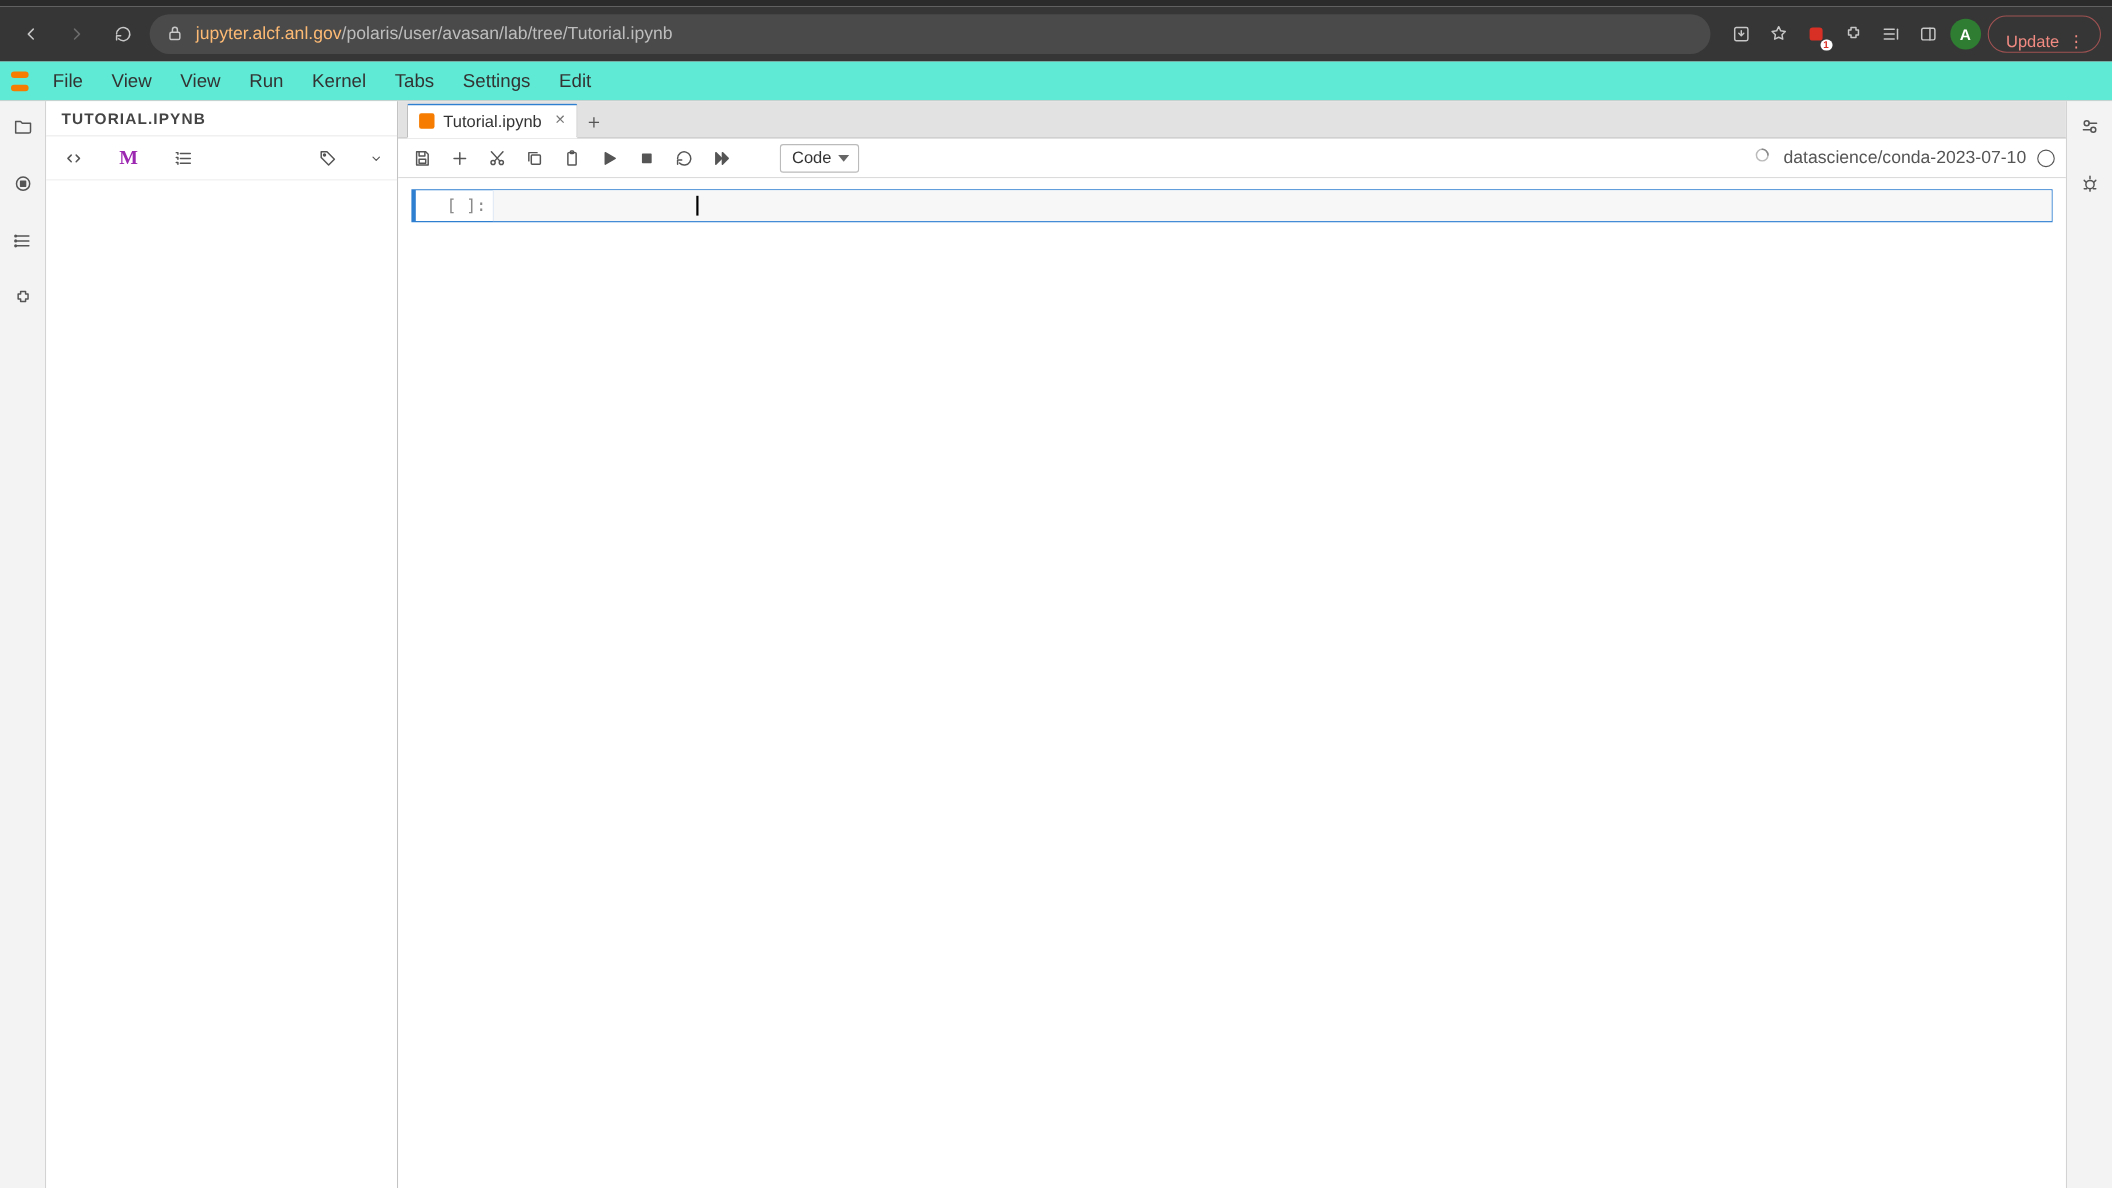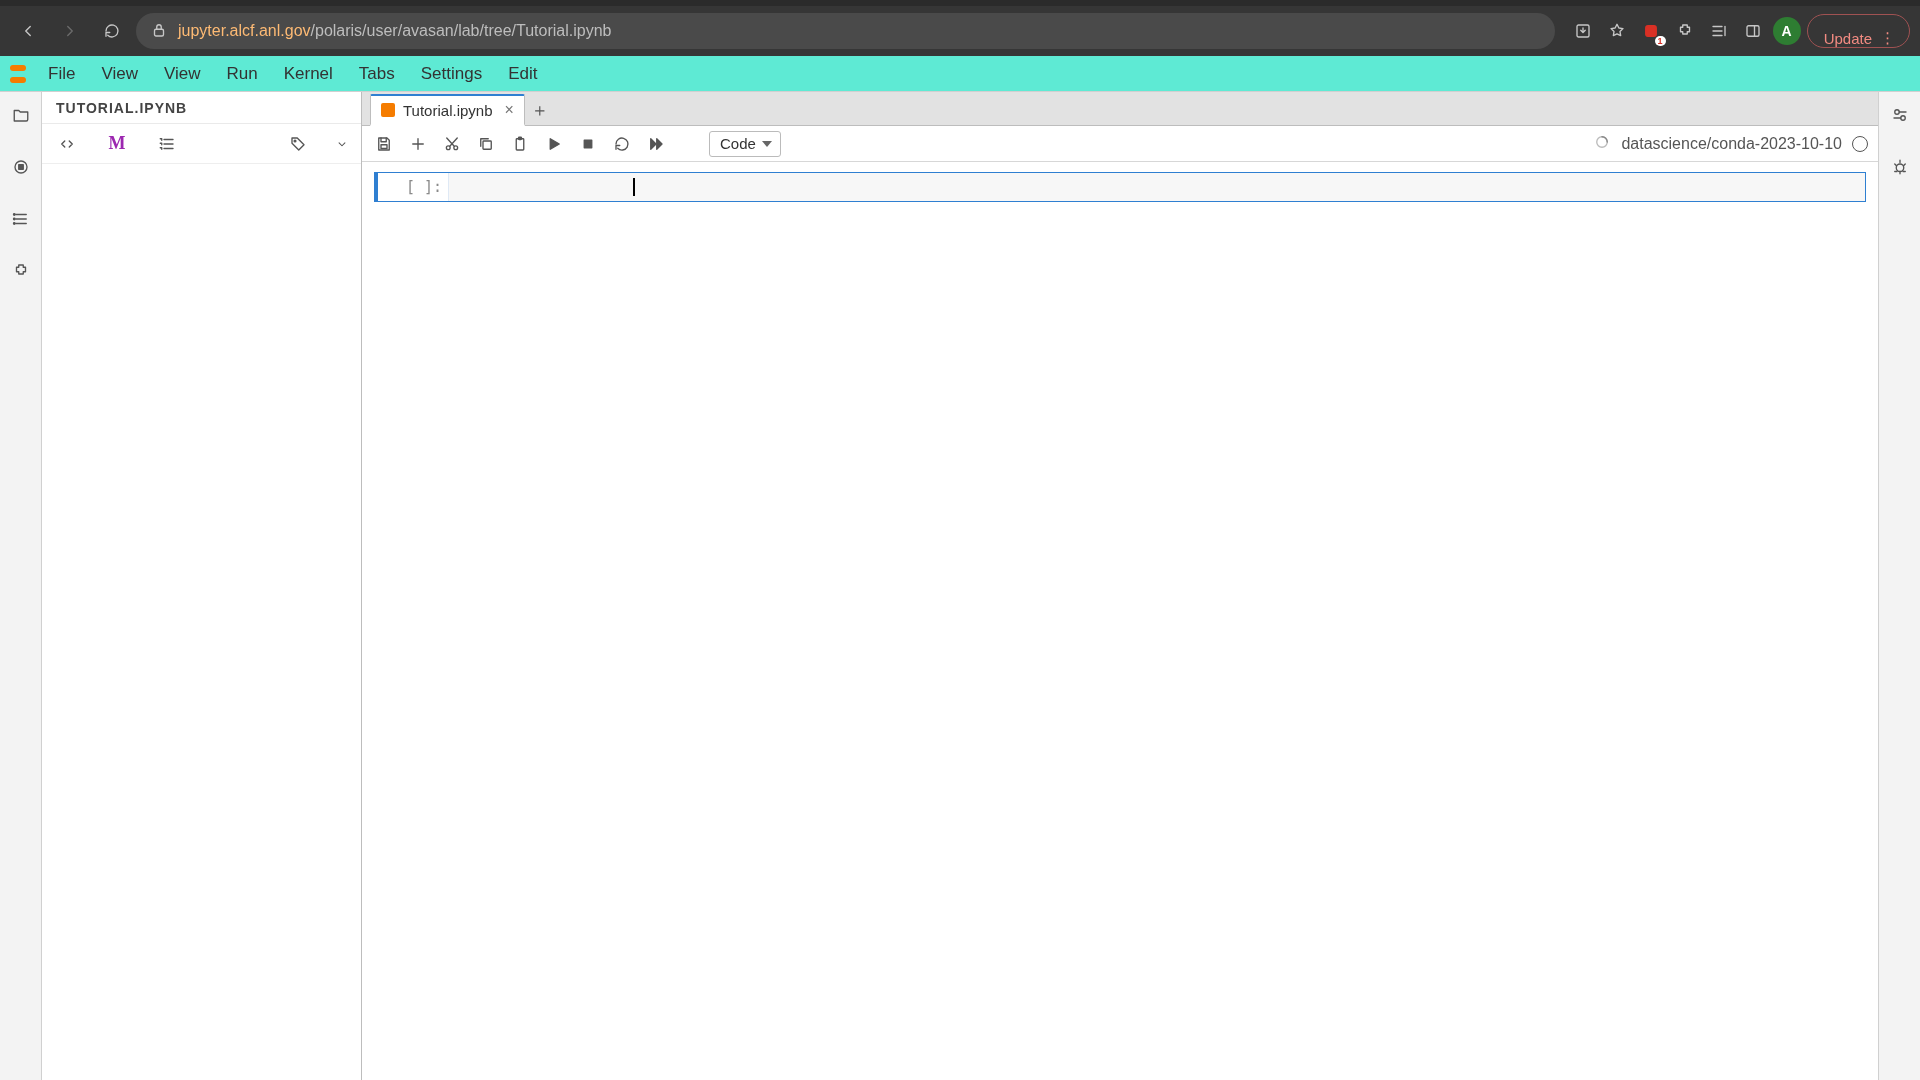--- a/index.html
+++ b/index.html
@@ -292,21 +292,21 @@
         <span>Code</span>
       </div>
 
       <div class="kernel-area">
         <span class="kernel-busy-icon">
           <svg viewBox="0 0 24 24">
               <circle cx="12" cy="12" r="7" style="stroke:#bbb;"></circle>
               <path d="M12 5a7 7 0 0 1 7 7" style="stroke:#888;"></path>
             </svg>
         </span>
-        <span>datascience/conda-2023-10-10</span>
+        <span>datascience/conda-2023-07-10</span>
         <span class="kernel-idle"></span>
       </div>
     </div>
 
     <div class="notebook">
       <div class="cell-toolbar">
         <div class="cell-tb-btn">
           <svg viewBox="0 0 24 24">
               <rect x="8" y="8" width="11" height="11" rx="1"></rect>
               <path d="M5 15V5h10"></path>

